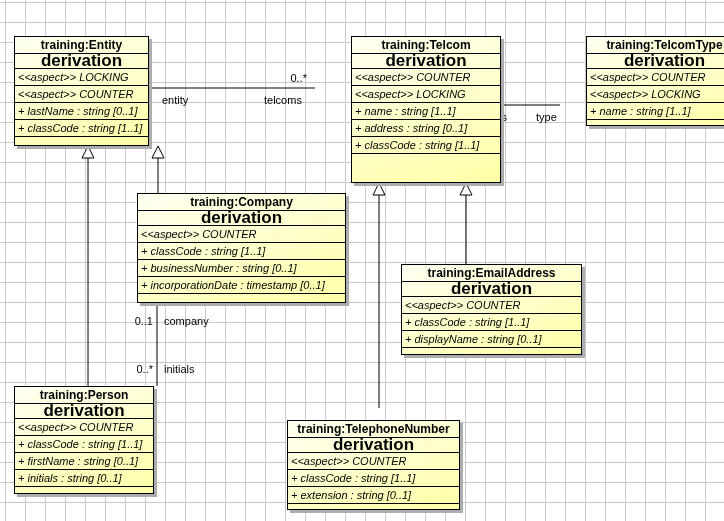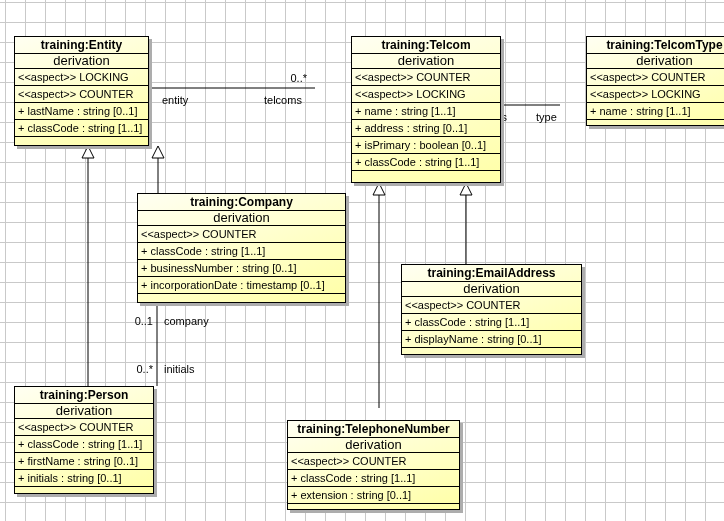--- a/index.html
+++ b/index.html
@@ -22,28 +22,28 @@
     border:1px solid var(--class-border,#000000);
     background: linear-gradient(160deg, var(--class-fill-top,#fffff2) 0%, var(--class-fill-bottom,#ffffa6) 100%);
     box-shadow: 3px 3px 0 0 var(--shadow,#adadad);
   }
   .cls-title {
     height:16px; line-height:16px; font-size:12px; font-weight:bold;
     text-align:center; border-bottom:1px solid var(--class-border,#000);
     white-space:nowrap; overflow:hidden;
   }
   .cls-subtitle {
-    height:14px; line-height:14px; font-size:13px; font-weight:normal;
+    height:14px; line-height:14px; font-size:17px; font-weight:bold;
     text-align:center; border-bottom:1px solid var(--class-border,#000);
     white-space:nowrap; overflow:hidden;
   }
   .cls-row {
     height:16px; line-height:16px; font-size:11px;
     padding:0 2px 0 3px; border-bottom:1px solid var(--class-border,#000);
-    white-space:nowrap; overflow:hidden;
+    white-space:nowrap; overflow:hidden;font-style:italic;
   }
   .cls-footer { flex:1; }
 
   .edge-label {
     position:absolute; z-index:1; font-size:11px; line-height:12px;
     white-space:nowrap; color:#000;
   }
   .edge-label.right { text-align:right; }
 </style>
 </head>
@@ -95,21 +95,20 @@
     <div class="cls-footer"></div>
   </div>
 
   <div class="uml-class" style="left:315px; top:36px; width:150px; height:147px;margin-left:36px;">
     <div class="cls-title">training:Telcom</div>
     <div class="cls-subtitle">derivation</div>
     <div class="cls-row">&lt;&lt;aspect&gt;&gt; COUNTER</div>
     <div class="cls-row">&lt;&lt;aspect&gt;&gt; LOCKING</div>
     <div class="cls-row">+ name : string [1..1]</div>
     <div class="cls-row">+ address : string [0..1]</div>
-    <div class="cls-row">+ isPrimary : boolean [0..1]</div>
     <div class="cls-row">+ classCode : string [1..1]</div>
     <div class="cls-footer"></div>
   </div>
 
   <div class="uml-class" style="left:560px; top:36px; width:157px; height:90px;margin-left:26px;">
     <div class="cls-title">training:TelcomType</div>
     <div class="cls-subtitle">derivation</div>
     <div class="cls-row">&lt;&lt;aspect&gt;&gt; COUNTER</div>
     <div class="cls-row">&lt;&lt;aspect&gt;&gt; LOCKING</div>
     <div class="cls-row">+ name : string [1..1]</div>

